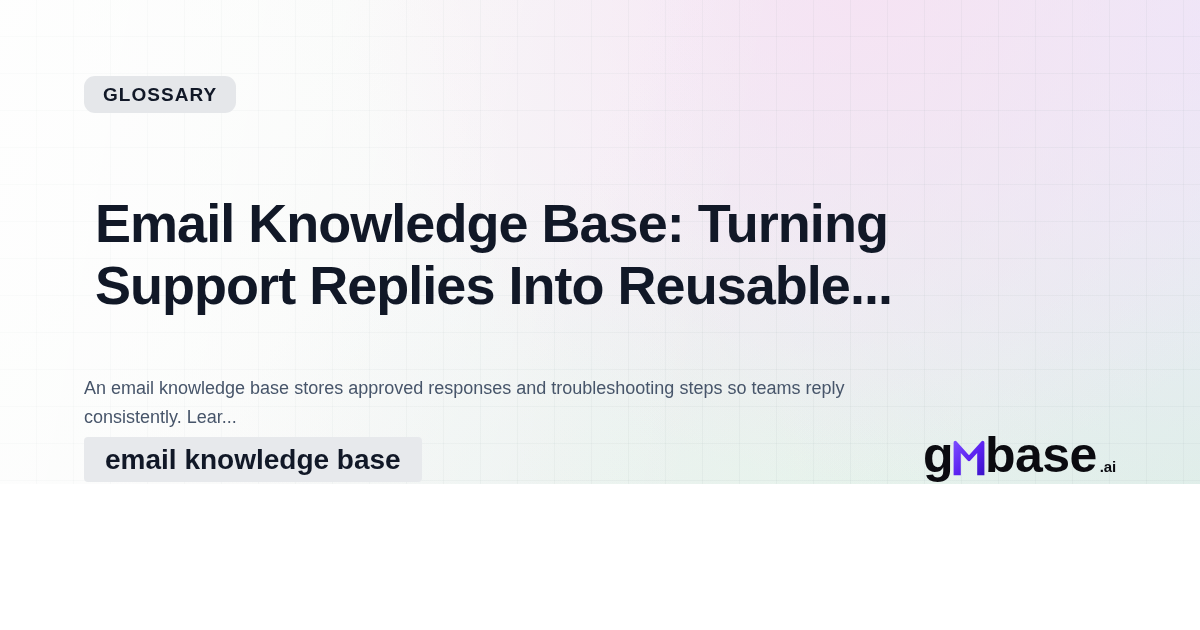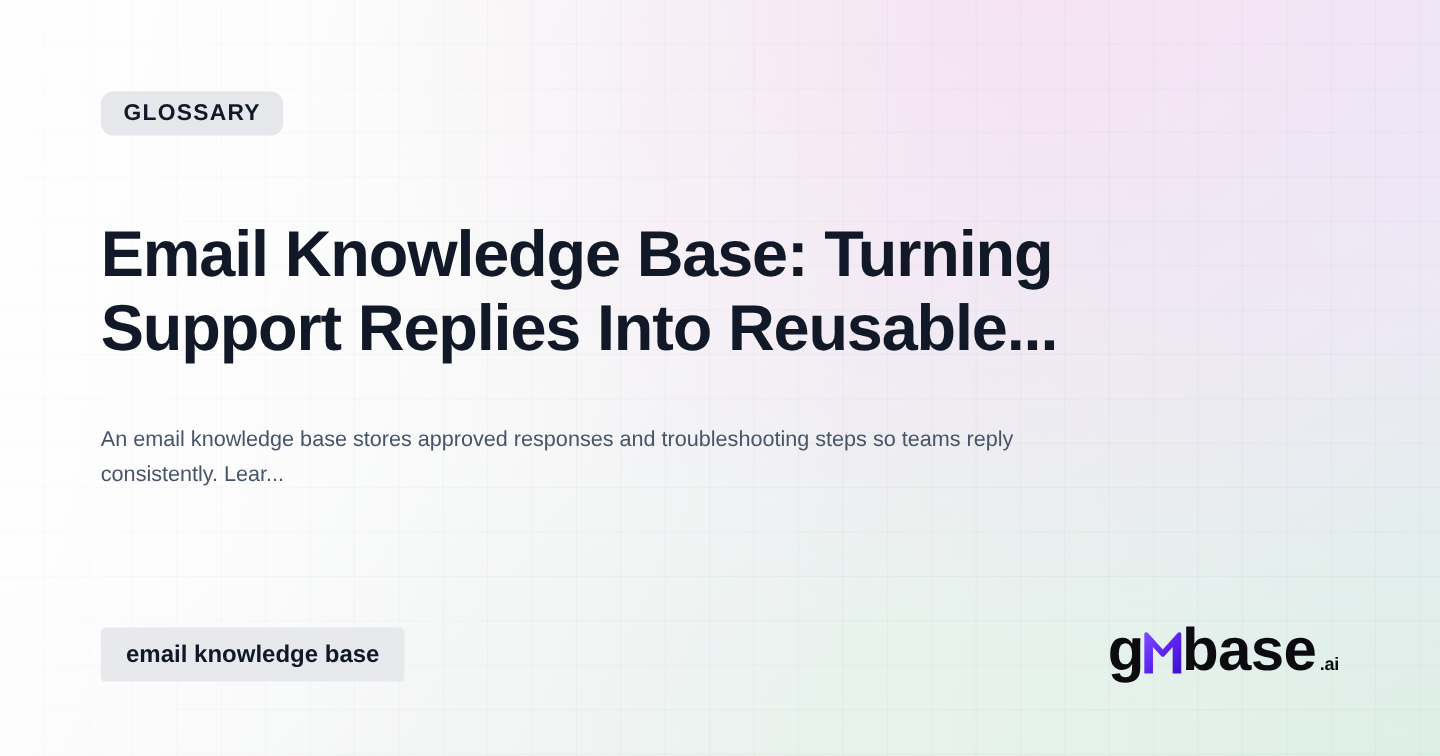--- a/index.html
+++ b/index.html
@@ -11,21 +11,21 @@
     height: 630px;
     overflow: hidden;
     font-family: "Liberation Sans", sans-serif;
     background: #ffffff;
   }
 
   
   .og-canvas {
     position: relative;
     width: 1200px;
-    height: 630px;
+    height: 484px;
     overflow: hidden;
     background: #e5e5e5;
   }
 
   
   .bg-wash {
     position: absolute;
     inset: 0;
     background:
       radial-gradient(circle at 72% -8%,  rgba(246,226,243,0.95) 0%, rgba(246,226,243,0.0) 52%),
@@ -78,21 +78,21 @@
     background: #e5e7ea;
     color: #111827;
     font-size: 19px;
     font-weight: bold;
     letter-spacing: 0.055em;
     line-height: 1;
     white-space: nowrap;
   }
 
   .headline {
-    margin: 0;
+    margin: 11px;
     padding-top: 68px;
     font-size: 54px;
     font-weight: bold;
     line-height: 1.155;
     letter-spacing: -0.018em;
     color: #111827;
     max-width: 920px;
   }
 
   .description {
@@ -114,21 +114,21 @@
 
   .tag-pill {
     display: inline-flex;
     align-items: center;
     justify-content: center;
     height: 45px;
     padding: 0 21px;
     border-radius: 4px;
     background: #e7e9ec;
     color: #111827;
-    font-size: 20px;
+    font-size: 28px;
     font-weight: bold;
     line-height: 1;
     white-space: nowrap;
   }
 
   
   .brand {
     display: flex;
     align-items: baseline;
     font-weight: bold;

